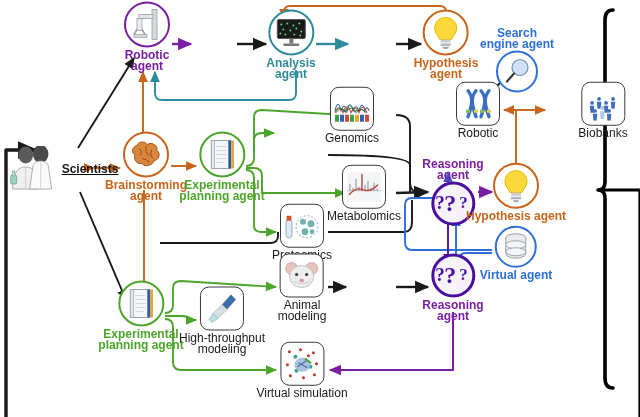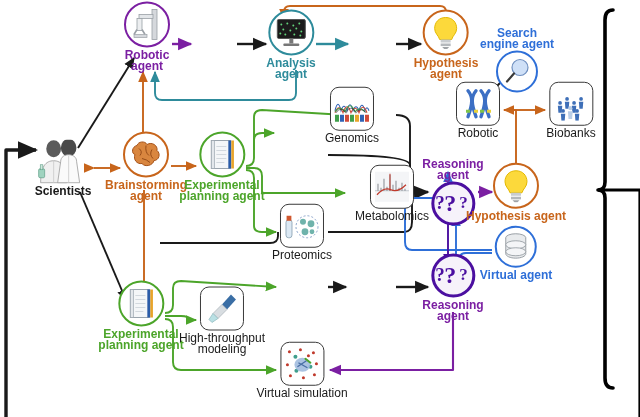--- a/index.html
+++ b/index.html
@@ -7,21 +7,21 @@
   #stage{position:relative;width:640px;height:417px;background:#ffffff;overflow:hidden;}
   #wires{position:absolute;left:0;top:0;width:640px;height:417px;}
   .node{position:absolute;transform:translate(-50%,-50%);display:flex;flex-direction:column;align-items:center;}
   .sq{width:44px;height:44px;border:1.6px solid #3a3a3a;border-radius:9px;background:#fff;
       display:flex;align-items:center;justify-content:center;overflow:hidden;box-sizing:border-box;}
   .circ{width:46px;height:46px;border-radius:50%;background:#fff;display:flex;align-items:center;
         justify-content:center;overflow:hidden;box-sizing:border-box;}
   .cap{font-size:12px;line-height:10.5px;text-align:center;margin-top:2px;color:#1a1a1a;white-space:pre-line;}
   .cap.b{font-weight:bold;}
   .cap.top{order:-1;margin-top:0;margin-bottom:2px;}
-  .plain{position:absolute;transform:translate(-50%,-50%);display:flex;flex-direction:column;align-items:center;}
+  .plain{position:absolute;transform:translate(-50%,-50%);display:flex;align-items:center;text-decoration:underline;}
   svg.ic{display:block;}
 </style>
 </head>
 <body>
 
 <div id="stage">
 
 <svg id="wires" viewBox="0 0 640 417">
   <defs>
     <marker id="aK" markerWidth="7" markerHeight="7" refX="5.4" refY="3" orient="auto">
@@ -245,21 +245,21 @@
       <path d="M20,4 C25,10 25,16 20,30 M28,4 C23,10 23,16 28,30" stroke="#3C6FC4" stroke-width="3.4" fill="none" stroke-linecap="round"></path>
       <rect x="5" y="23" width="4" height="3" fill="#7FC44A"></rect>
           <rect x="13" y="23" width="4" height="3" fill="#E8D13A"></rect>
       <rect x="19" y="23" width="4" height="3" fill="#7FC44A"></rect>
           <rect x="26" y="23" width="4" height="3" fill="#E8D13A"></rect>
     </svg>
   </div>
   <div class="cap">Robotic</div>
 </div>
 
-<div class="node" style="left:571px;top:110px">
+<div class="node" style="left:603px;top:110px">
   <div class="sq">
     <svg class="ic" width="34" height="34" viewBox="0 0 34 34">
       <g fill="#3E6FB8">
         <g transform="translate(3,14) scale(0.55)">
               <circle cx="5" cy="4" r="3.4"></circle>
               <path d="M1,9 h8 l-1,13 h-6 z"></path>
             </g>
         <g transform="translate(10,10) scale(0.55)">
               <circle cx="5" cy="4" r="3.4"></circle>
               <path d="M1,9 h8 l-1,13 h-6 z"></path>
@@ -310,21 +310,21 @@
         <rect x="22" y="22" width="4" height="7" fill="#e8a42a"></rect>
             <rect x="27" y="22" width="4" height="7" fill="#2f62b5"></rect>
         <rect x="32" y="22" width="4" height="7" fill="#d04a3a"></rect>
       </g>
     </svg>
   </div>
   <div class="cap">Genomics</div>
 </div>
 
 
-<div class="node" style="left:392px;top:193px">
+<div class="node" style="left:364px;top:193px">
   <div class="sq">
     <svg class="ic" width="36" height="32" viewBox="0 0 36 32">
       <rect x="1" y="1" width="34" height="30" fill="#f4f5f7"></rect>
       <path d="M1,20 H35" stroke="#b5bcc4" stroke-width="0.8"></path>
       <g stroke="#6a6f76" stroke-width="0.8">
         <path d="M4,20 V13 M7,20 V17 M10,20 V8 M13,20 V16 M16,20 V4 M19,20 V14 M22,20 V10 M25,20 V17 M28,20 V12 M31,20 V18"></path>
       </g>
       <path d="M3,24 Q10,16 17,19 Q24,22 32,14" stroke="#c0392b" stroke-width="1.2" fill="none"></path>
       <path d="M16,3 V20" stroke="#c0392b" stroke-width="1"></path>
     </svg>
@@ -388,20 +388,35 @@
     <svg class="ic" width="38" height="26" viewBox="0 0 38 26">
       <text x="1" y="18" font-family="Liberation Serif, serif" font-size="19" font-weight="bold" fill="#4B0FA0">?</text>
       <text x="10" y="20" font-family="Liberation Serif, serif" font-size="24" font-weight="bold" fill="#4B0FA0">?</text>
       <text x="25" y="17" font-family="Liberation Serif, serif" font-size="17" font-weight="bold" fill="#4B0FA0">?</text>
     </svg>
   </div>
   <div class="cap b" style="color:#7B1FA2">Reasoning
 agent</div>
 </div>
 
+<div class="node" style="left:302px;top:287px">
+  <div class="sq">
+    <svg class="ic" width="36" height="30" viewBox="0 0 36 30">
+      <circle cx="8" cy="8" r="6" fill="#E8C3BE" stroke="#c9a29c" stroke-width="0.8"></circle>
+      <circle cx="28" cy="8" r="6" fill="#E8C3BE" stroke="#c9a29c" stroke-width="0.8"></circle>
+      <ellipse cx="18" cy="16" rx="12" ry="11" fill="#EDEDED" stroke="#bdbdbd" stroke-width="0.9"></ellipse>
+      <circle cx="13" cy="14" r="1.6" fill="#3a3a3a"></circle>
+          <circle cx="23" cy="14" r="1.6" fill="#3a3a3a"></circle>
+      <ellipse cx="18" cy="20" rx="2.4" ry="1.8" fill="#D99A95"></ellipse>
+      <path d="M10,21 Q18,25 26,21" stroke="#c4c4c4" stroke-width="0.8" fill="none"></path>
+    </svg>
+  </div>
+  <div class="cap">Animal
+modeling</div>
+</div>
 
 
 <div class="node" style="left:222px;top:320px">
   <div class="sq">
     <svg class="ic" width="34" height="34" viewBox="0 0 34 34">
       <path d="M26,3 L31,8 L22,18 L17,13 Z" fill="#3A6EA5"></path>
       <path d="M17,13 L22,18 L13,27 L8,22 Z" fill="#D8DDE1" stroke="#a8b0b6" stroke-width="0.7"></path>
       <path d="M8,22 L13,27 L7,31 L4,28 Z" fill="#B9E0E4" stroke="#8cb8bd" stroke-width="0.7"></path>
     </svg>
   </div>

